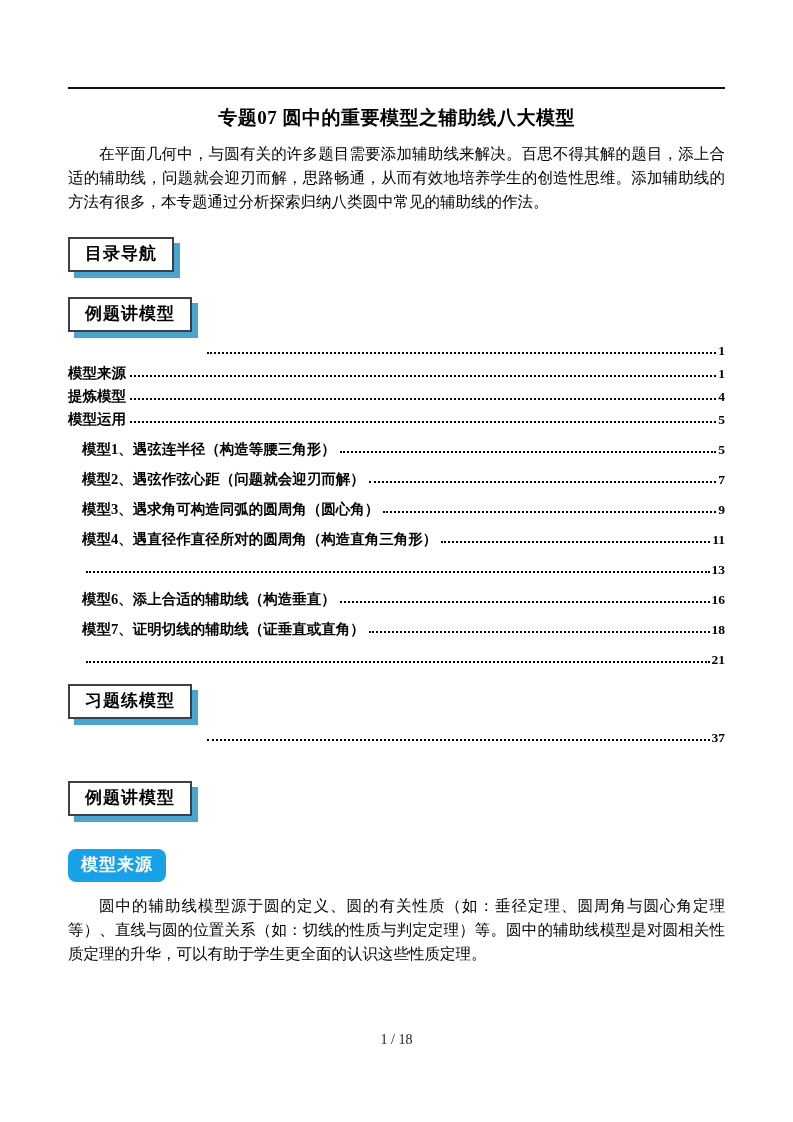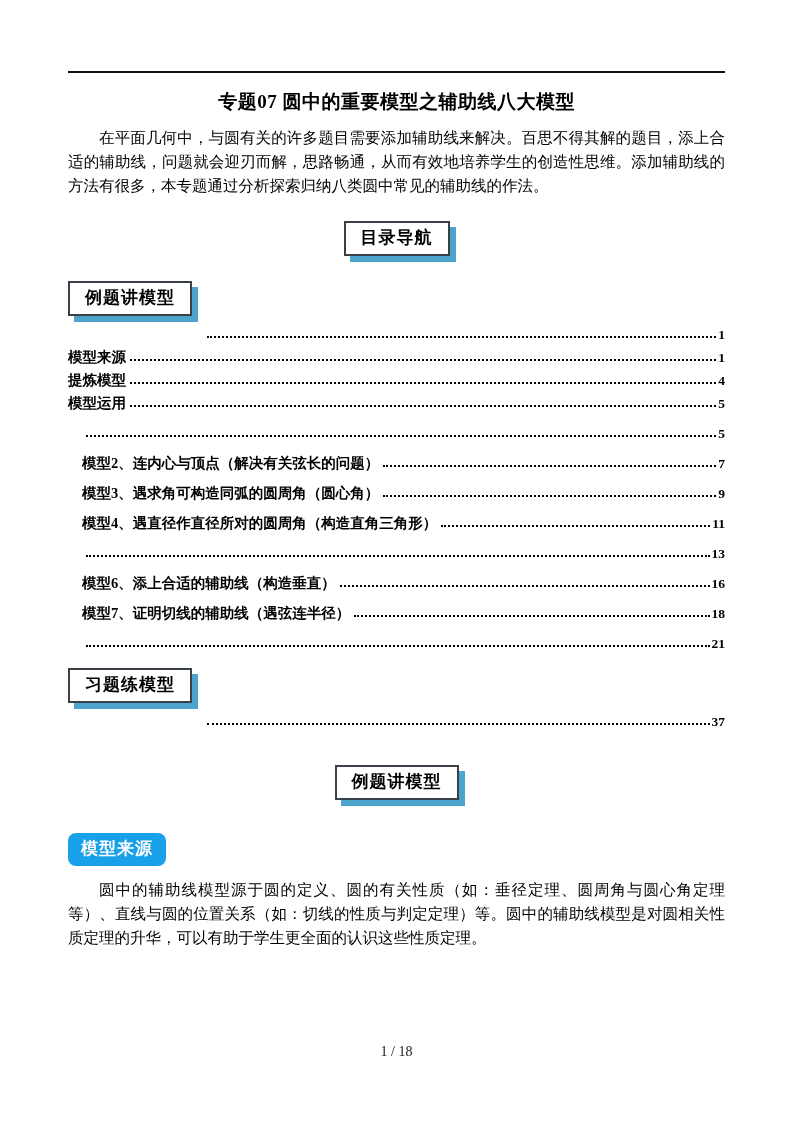--- a/index.html
+++ b/index.html
@@ -3,42 +3,42 @@
 <meta charset="utf-8">
 <style>
   * { margin: 0; padding: 0; box-sizing: border-box; }
   html, body { background: #ffffff; }
   body {
     width: 793px; height: 1122px;
     position: relative; overflow: hidden;
     font-family: "Liberation Serif", "DejaVu Serif", serif;
     color: #000;
   }
-  .page { padding: 0 68px; }
+  .page { padding: 16px 68px; }
   .header-rule {
     margin-top: 71px;
     border-top: 2px solid #111;
     width: 657px;
   }
   .title {
     margin-top: 15px;
     text-align: center;
     font-size: 19px;
     font-weight: bold;
     letter-spacing: 0.5px;
     line-height: 28px;
   }
   .para {
     margin-top: 10px;
     font-size: 15.5px;
     line-height: 24px;
     text-align: justify;
     text-indent: 2em;
   }
-  .center { text-align: center; }
+  .center { }
   .badge {
     display: inline-block;
     background: #ffffff;
     border: 2px solid #3b4149;
     box-shadow: 6px 6px 0 #4ba4cc;
     padding: 3px 15px 4px 15px;
     font-weight: bold;
     font-size: 17px;
     letter-spacing: 1px;
     line-height: 24px;
@@ -78,21 +78,21 @@
     font-size: 17px;
     letter-spacing: 1px;
     padding: 4px 13px 5px 13px;
     border-radius: 8px;
     line-height: 24px;
   }
   .para2 { margin-top: 12px; }
   .footer {
     position: absolute;
     left: 0; right: 0;
-    bottom: 62px;
+    bottom: 74px;
     text-align: center;
     font-size: 14px;
     color: #1a1a1a;
   }
 </style>
 </head>
 <body>
 
 <div class="page">
 
@@ -135,26 +135,27 @@
         <div class="toc-row">
           <span class="label">模型运用</span>
           <span class="leader"></span>
           <span class="pg">5</span>
         </div>
       </div>
 
     <div>
 
         <div class="toc-row model-row">
+          <span class="label">模型1、遇弦连半径（构造等腰三角形）</span>
           <span class="leader"></span>
           <span class="pg">5</span>
         </div>
 
         <div class="toc-row model-row">
-          <span class="label">模型2、连内心与顶点（解决有关弦长的问题）</span>
+          <span class="label">模型2、遇弦作弦心距（问题就会迎刃而解）</span>
           <span class="leader"></span>
           <span class="pg">7</span>
         </div>
 
         <div class="toc-row model-row">
           <span class="label">模型3、遇求角可构造同弧的圆周角（圆心角）</span>
           <span class="leader"></span>
           <span class="pg">9</span>
         </div>
 
@@ -169,21 +170,21 @@
           <span class="pg">13</span>
         </div>
 
         <div class="toc-row model-row">
           <span class="label">模型6、添上合适的辅助线（构造垂直）</span>
           <span class="leader"></span>
           <span class="pg">16</span>
         </div>
 
         <div class="toc-row model-row">
-          <span class="label">模型7、证明切线的辅助线（遇弦连半径）</span>
+          <span class="label">模型7、证明切线的辅助线（证垂直或直角）</span>
           <span class="leader"></span>
           <span class="pg">18</span>
         </div>
 
         <div class="toc-row model-row">
           <span class="leader"></span>
           <span class="pg">21</span>
         </div>
       </div>
 

